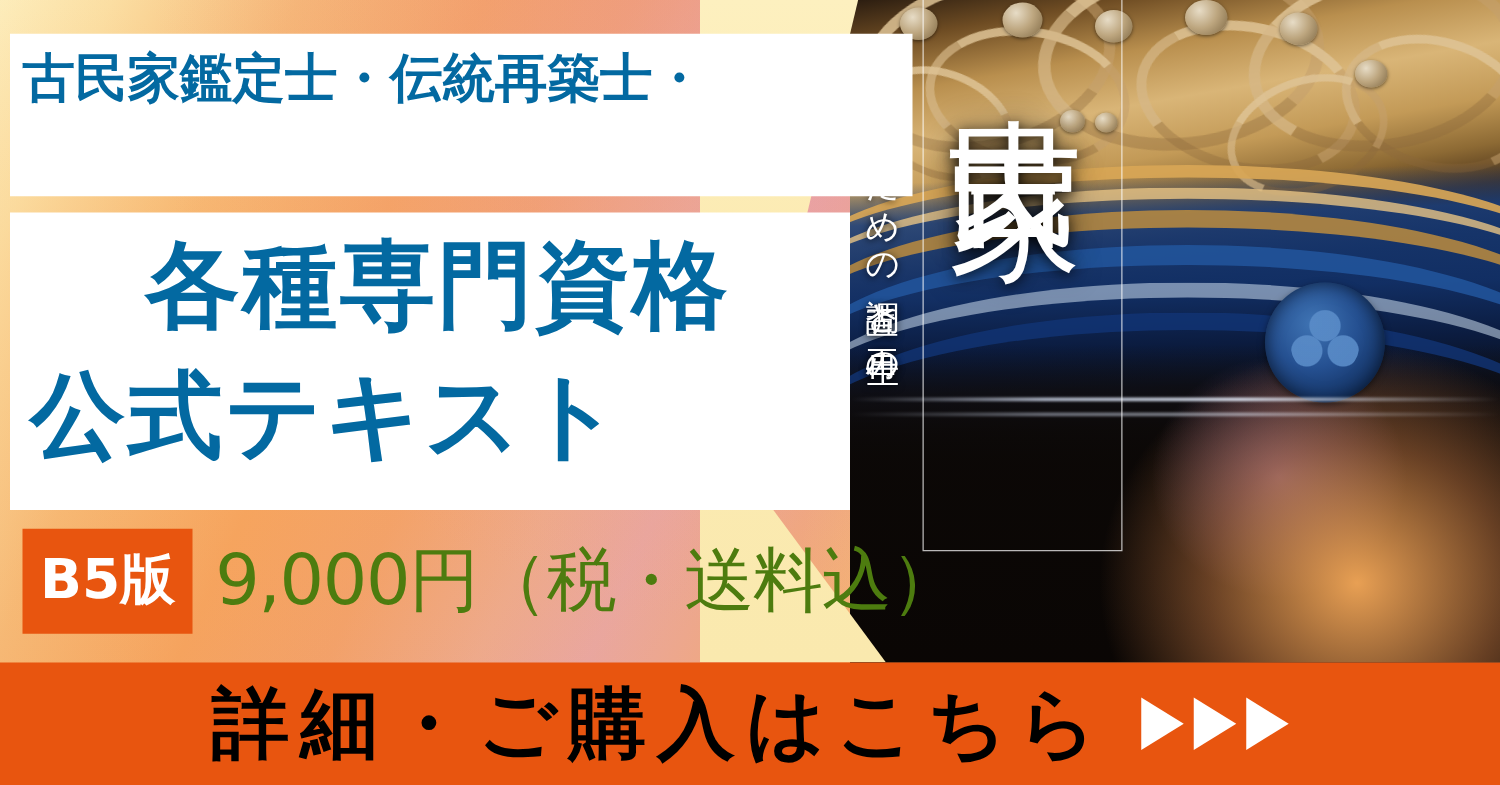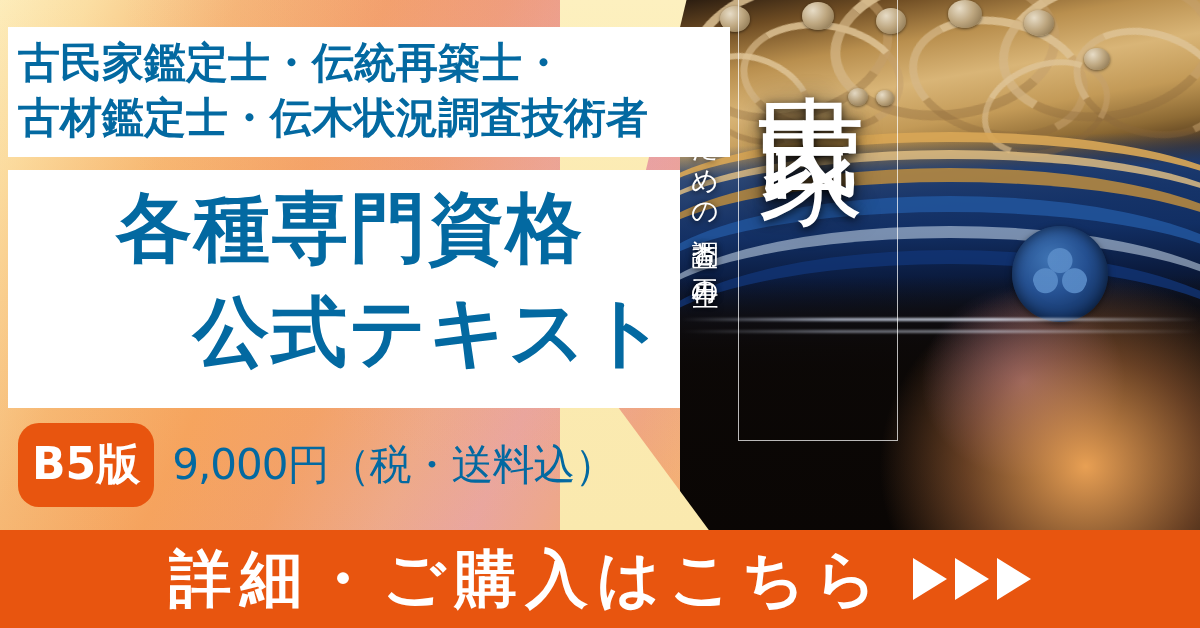--- a/index.html
+++ b/index.html
@@ -263,65 +263,64 @@
   .headline {
     position: absolute;
     left: 8px;
     top: 176px;
     width: 668px;
     font-size: 76px;
     line-height: 1.37;
     letter-spacing: 2px;
   }
   .headline .l1 { display: block; padding-left: 16px; text-align: center; }
-  .headline .l2 { display: block; padding-left: 16px; text-align: right; padding-right: 8px; }
+  .headline .l2 { display: block; padding-left: 16px; padding-right: 8px; }
 
   
   .price-row {
     position: absolute;
     left: 18px;
     top: 423px;
     display: flex;
     align-items: center;
     gap: 18px;
   }
   .badge-b5 {
     background: #e8550f;
     color: #ffffff;
     font-weight: bold;
     font-size: 44px;
     line-height: 1;
     padding: 19px 14px 21px;
     letter-spacing: 0px;
     white-space: nowrap;
-    border-radius: 21px;
   }
   .price-text {
-    color: #0369a1;
-    font-size: 42px;
+    color: #4d7c0f;
+    font-size: 56px;
     line-height: 1;
     letter-spacing: -1px;
     white-space: nowrap;
   }
 
   
   .cta-bar {
     position: absolute;
     left: 0;
     bottom: 0;
     width: 1200px;
     height: 98px;
     background: #e8550f;
     display: flex;
     align-items: center;
     justify-content: center;
     gap: 26px;
   }
   .cta-text {
-    color: #ffffff;
+    color: #000000;
     font-size: 62px;
     font-weight: bold;
     letter-spacing: 9px;
     line-height: 1;
     white-space: nowrap;
   }
   .cta-arrows {
     display: flex;
     align-items: center;
     gap: 8px;
@@ -382,21 +381,20 @@
   </div>
 
   <div class="wedge"></div>
   <div class="wedge-lower"></div>
 
   <div class="panel panel-top"></div>
   <div class="panel panel-main"></div>
 
   <div class="subject-lines">
     <div class="line-orange">古民家鑑定士・伝統再築士・</div>
-    <div class="line-orange">古材鑑定士・伝木状況調査技術者</div>
   </div>
 
   <div class="headline">
     <span class="line-orange l1">各種専門資格</span>
     <span class="line-orange l2">公式テキスト</span>
   </div>
 
   <div class="price-row">
     <div class="badge-b5">B5版</div>
     <div class="price-text">9,000円（税・送料込）</div>

